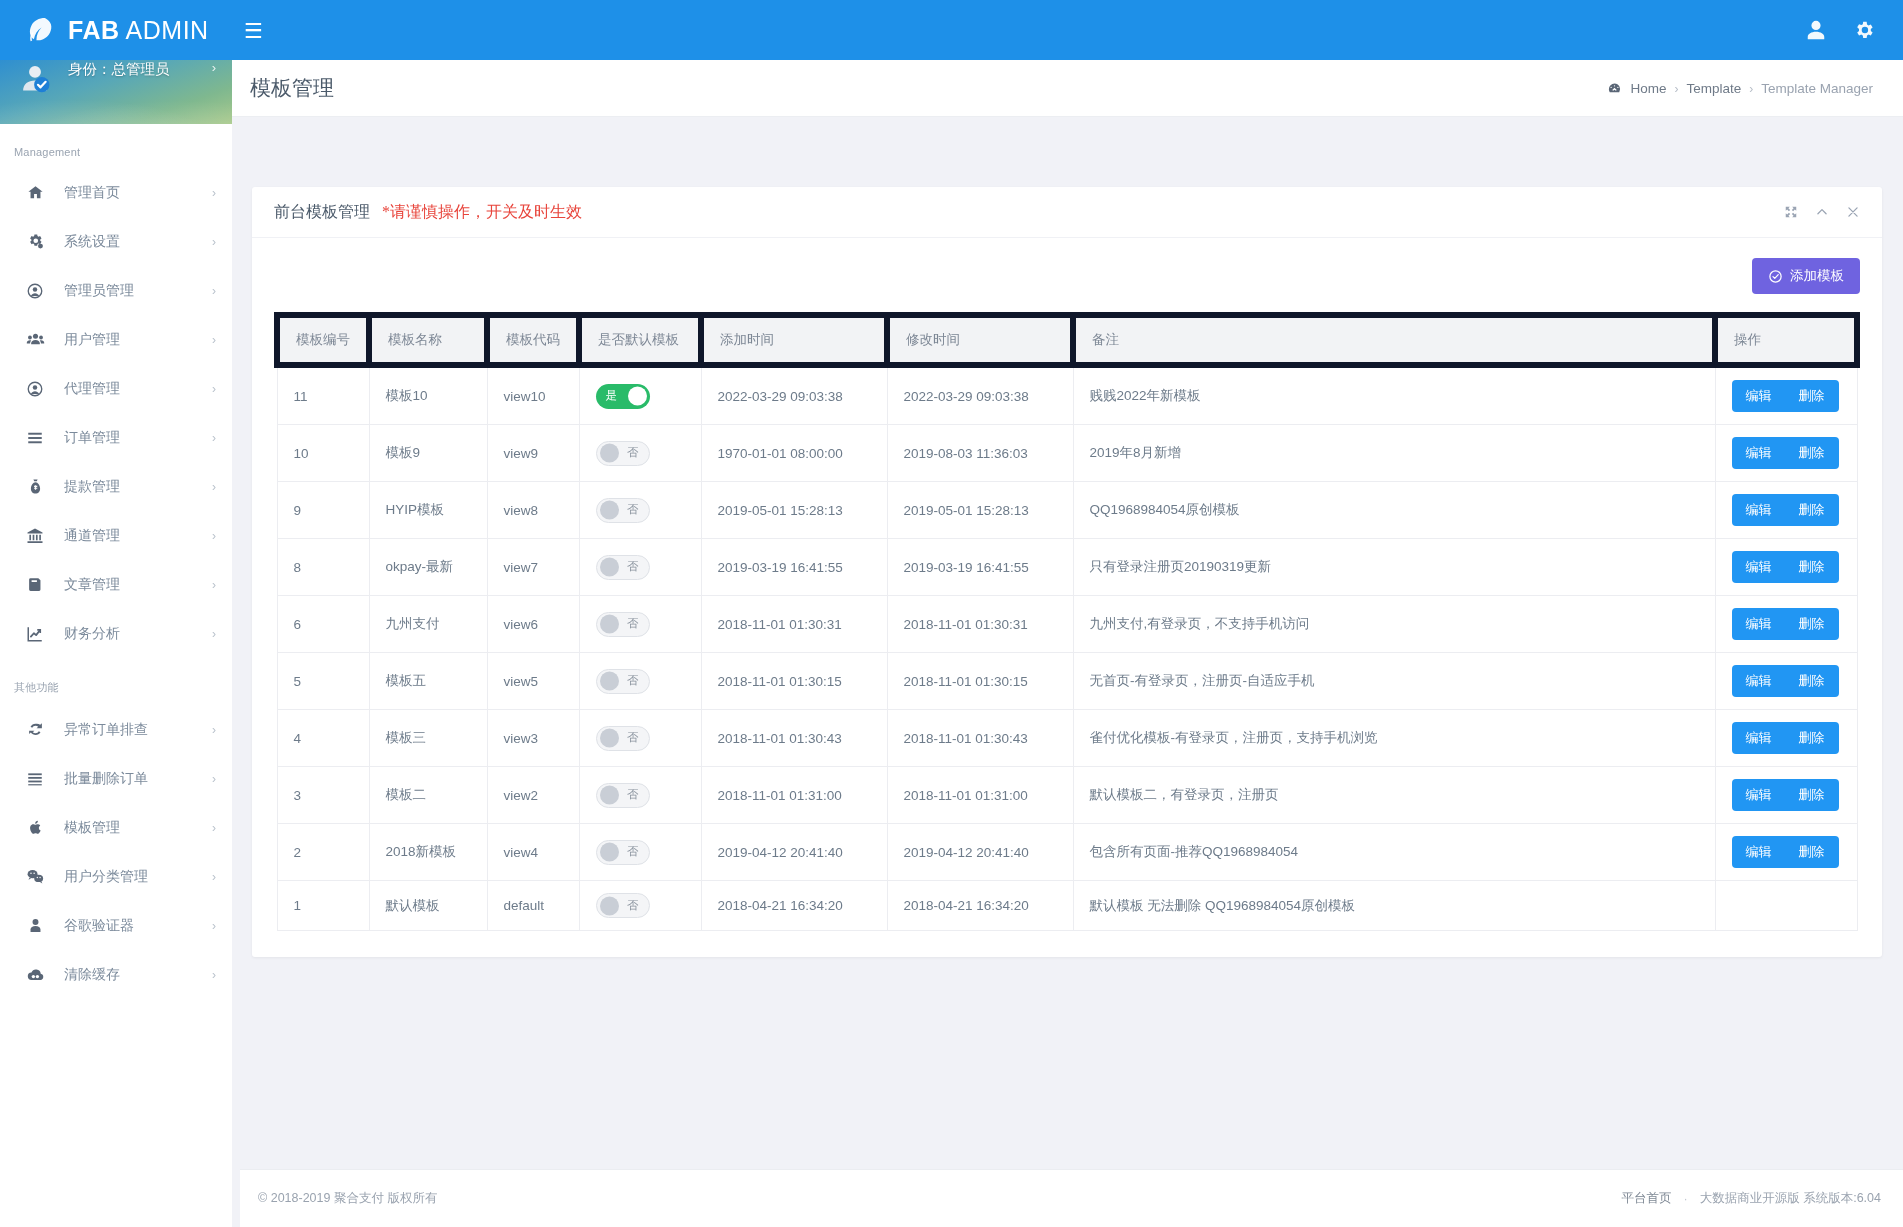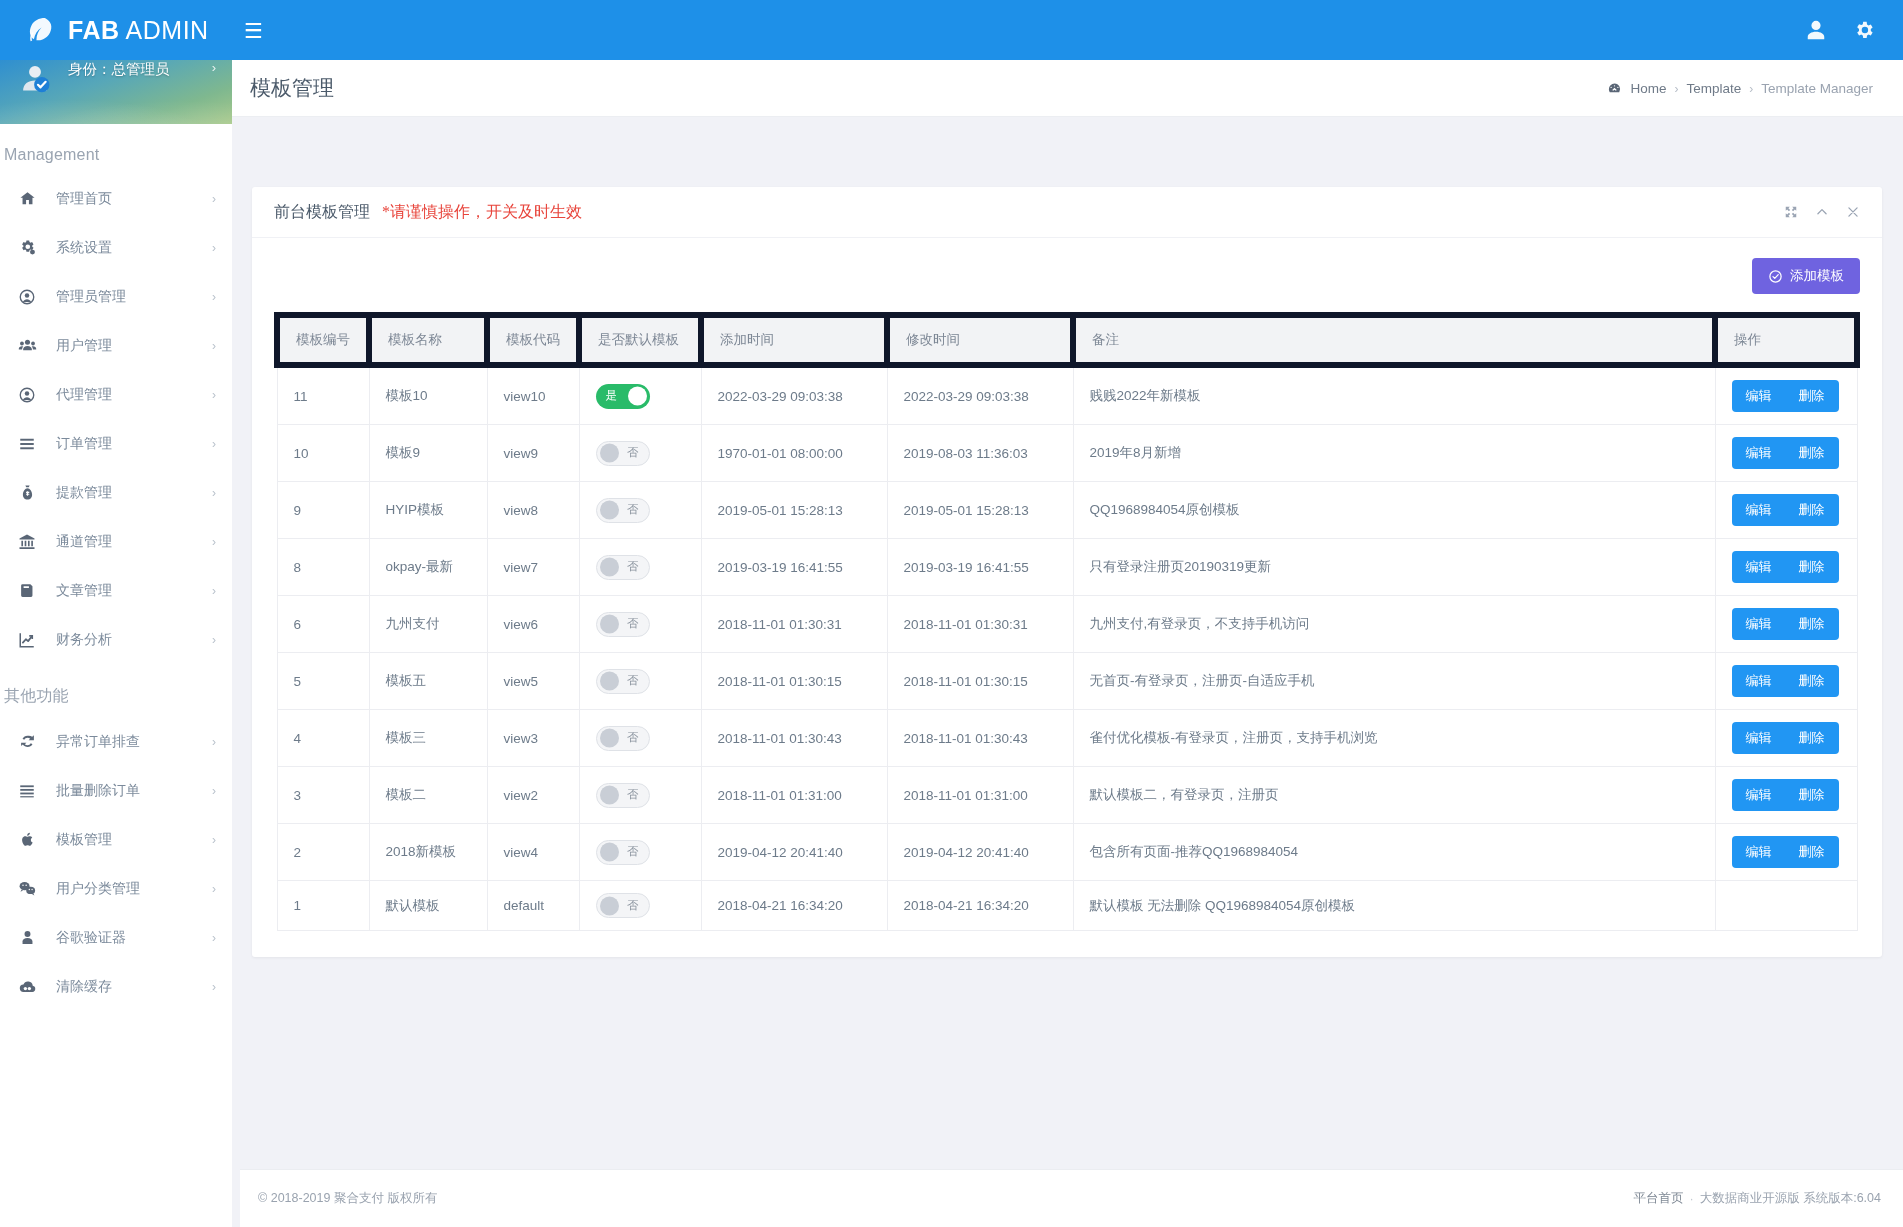--- a/index.html
+++ b/index.html
@@ -57,26 +57,26 @@
                 radial-gradient(ellipse at 78% 100%, rgba(255,255,255,.18) 0%, rgba(255,255,255,0) 60%);
   }
   .avatar { width: 34px; height: 34px; position: relative; flex: none; z-index: 2; }
   .profile-name {
     color: #fff; font-size: 14.5px; margin-left: 16px; z-index: 2;
     text-shadow: 0 1px 2px rgba(0,0,0,.25);
   }
   .profile-arrow { margin-left: auto; color: rgba(255,255,255,.85); font-size: 13px; z-index: 2; }
 
   .menu-head {
-    color: #9aa4b1; font-size: 16px;
-    padding: 22px 0 10px 4px; letter-spacing: .2px;
+    color: #9aa4b1; font-size: 11px;
+    padding: 22px 0 10px 14px; letter-spacing: .2px;
   }
   .menu-item {
     display: flex; align-items: center;
-    height: 49px; padding: 0 16px 0 16px;
+    height: 49px; padding: 0 16px 0 24px;
     color: #7b8a9b; font-size: 14px; cursor: pointer;
     text-decoration: none;
   }
   .mi-icon {
     width: 22px; height: 22px; flex: none; color: #5a6676;
     display: flex; align-items: center; justify-content: center;
   }
   .mi-label { margin-left: 18px; white-space: nowrap; }
   .mi-arrow { margin-left: auto; color: #b9c2cc; font-size: 12px; }
 
@@ -181,21 +181,21 @@
 
   
   .footer {
     position: absolute; left: 240px; bottom: 0;
     width: 1671px; height: 58px;
     background: #fff; border-top: 1px solid #ebedf1;
     display: flex; align-items: center;
     padding: 0 30px 0 18px;
     font-size: 12.5px; color: #9aa3af;
   }
-  .footer-right { margin-left: auto; display: flex; align-items: center; gap: 6px; }
+  .footer-right { margin-left: auto; display: flex; align-items: center; gap: 12px; }
   .footer-link { color: #7e8894; cursor: pointer; }
   .footer-dot { color: #c3c9d1; }
 </style>
 </head>
 <body>
 
 <div class="topbar">
   <div class="brand">
     <svg class="brand-logo" viewBox="0 0 40 40">
       <path d="M27 6c-7 0-13 3-16 9-3 6-2 13 3 16 1-6 4-11 9-14-4 4-6 9-6 15 7 1 13-3 16-9 3-6 2-13-6-17z" fill="#ffffff" opacity="0.95"></path>

